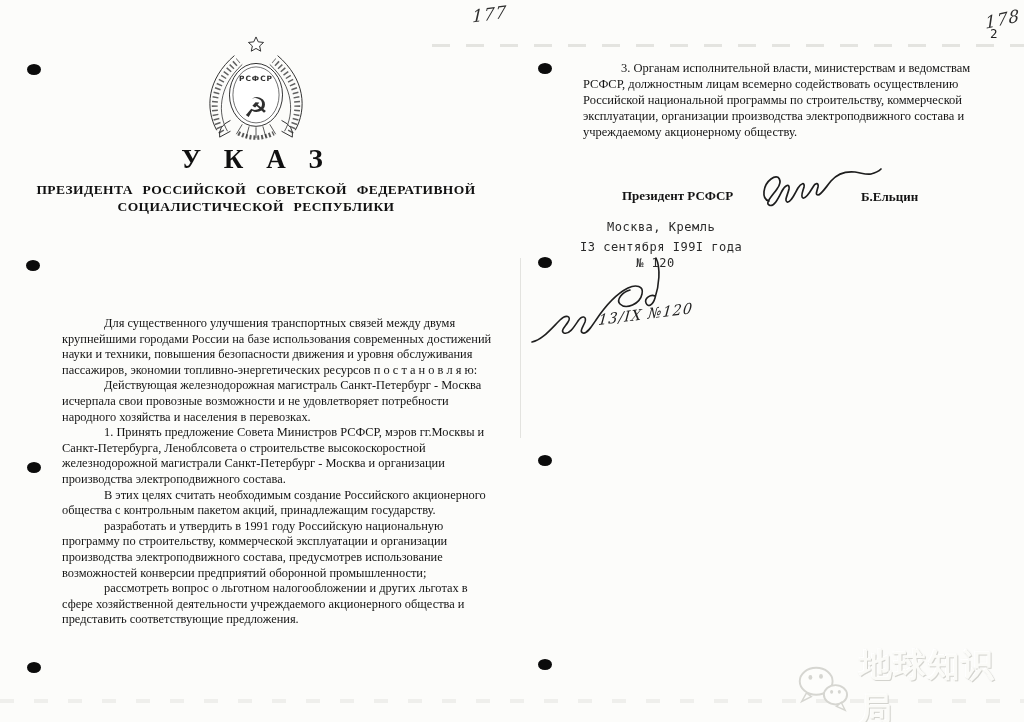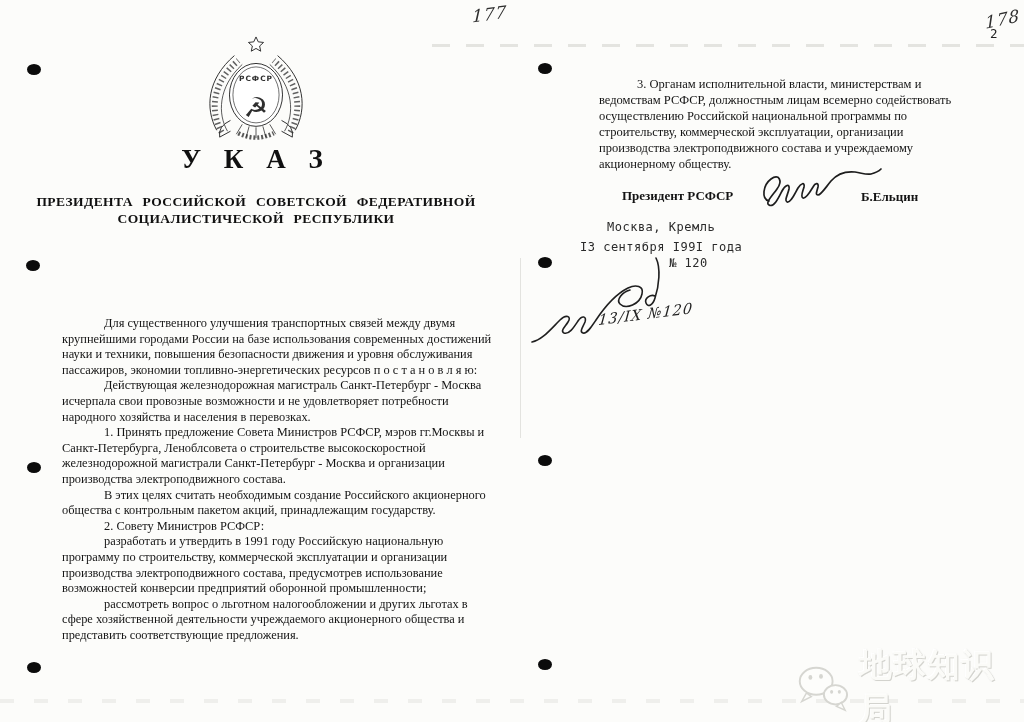--- a/index.html
+++ b/index.html
@@ -24,37 +24,36 @@
   }
   
   .title{
     position:absolute;left:0;top:144px;width:512px;text-align:center;
     font-weight:bold;font-size:27px;letter-spacing:8px;color:#101010;
   }
   .issuer{
     position:absolute;left:0;width:512px;text-align:center;
     font-weight:bold;font-size:13.5px;letter-spacing:0.4px;word-spacing:6px;
     color:#101010;
-    margin-top:12px;
   }
   .subject{
     position:absolute;left:142px;top:249px;width:300px;
     font-weight:bold;font-size:12.5px;line-height:14px;color:#101010;
   }
   .body-block{
     position:absolute;left:62px;top:316px;width:436px;
     font-size:12.4px;line-height:15.6px;color:#151515;
   }
   .body-block p{margin:0;text-indent:42px;}
   
   .p2-par{
     position:absolute;left:583px;top:60px;width:388px;
     font-size:12.5px;line-height:16.1px;color:#151515;
   }
-  .p2-par p{margin:16px;text-indent:38px;}
+  .p2-par p{margin:0;text-indent:38px;}
   .sig-title{position:absolute;left:622px;top:188px;font-weight:bold;font-size:13px;}
   .sig-name{position:absolute;left:861px;top:189px;font-weight:bold;font-size:13px;}
   .typew{
     position:absolute;font-family:"DejaVu Sans Mono", monospace;
     font-size:12px;letter-spacing:0.5px;color:#2a2a2a;
   }
   .hw-note{
     position:absolute;left:598px;top:306px;
     font-family:"DejaVu Serif", serif;font-style:italic;font-size:14.5px;
     color:#232323;transform:rotate(-7deg) skewX(-12deg);letter-spacing:1px;
@@ -122,21 +121,20 @@
   <div class="title">У К А З</div>
   <div class="issuer" style="top:182px;">ПРЕЗИДЕНТА РОССИЙСКОЙ СОВЕТСКОЙ ФЕДЕРАТИВНОЙ</div>
   <div class="issuer" style="top:199px;">СОЦИАЛИСТИЧЕСКОЙ РЕСПУБЛИКИ</div>
 
 
   <div class="body-block">
     <p>Для существенного улучшения транспортных связей между двумя крупнейшими городами России на базе использования современных достижений науки и техники, повышения безопасности движения и уровня обслуживания пассажиров, экономии топливно-энергетических ресурсов п о с т а н о в л я ю:</p>
     <p>Действующая железнодорожная магистраль Санкт-Петербург - Москва исчерпала свои провозные возможности и не удовлетворяет потребности народного хозяйства и населения в перевозках.</p>
     <p>1. Принять предложение Совета Министров РСФСР, мэров гг.Москвы и Санкт-Петербурга, Леноблсовета о строительстве высокоскоростной железнодорожной магистрали Санкт-Петербург - Москва и организации производства электроподвижного состава.</p>
     <p>В этих целях считать необходимым создание Российского акционерного общества с контрольным пакетом акций, принадлежащим государству.</p>
-    <p>2. Совету Министров РСФСР:</p>
     <p>разработать и утвердить в 1991 году Российскую национальную программу по строительству, коммерческой эксплуатации и организации производства электроподвижного состава, предусмотрев использование возможностей конверсии предприятий оборонной промышленности;</p>
     <p>рассмотреть вопрос о льготном налогообложении и других льготах в сфере хозяйственной деятельности учреждаемого акционерного общества и представить соответствующие предложения.</p>
   </div>
 
   <div class="dot" style="left:27px;top:64px;"></div>
   <div class="dot" style="left:26px;top:260px;"></div>
   <div class="dot" style="left:27px;top:462px;"></div>
   <div class="dot" style="left:27px;top:662px;"></div>
 
   <div class="p2-par">
@@ -148,21 +146,21 @@
   <div class="abs" style="left:755px;top:165px;">
     <svg width="132" height="46" viewBox="0 0 132 46">
       <path d="M14 36 c-8 -2 -6 -16 2 -22 c8 -6 12 2 6 10 c-5 7 -12 14 -8 16 c5 3 10 -8 13 -14 c3 -6 8 -8 7 -2 c-1 5 -5 12 -2 13 c4 1 8 -9 11 -14 c3 -5 7 -6 6 -1 c-1 4 -4 10 -1 11 c3 1 7 -6 10 -11 c2 -4 6 -5 5 0 c-1 4 -3 8 0 8 c3 0 8 -8 13 -14 c6 -7 14 -10 24 -9 c7 1 11 3 16 2 c4 -1 8 -3 10 -5" stroke="#1d1d1d" stroke-width="1.7" fill="none" stroke-linecap="round"></path>
     </svg>
   </div>
 
   <div class="sig-name">Б.Ельцин</div>
 
   <div class="typew" style="left:607px;top:220px;">Москва, Кремль</div>
   <div class="typew" style="left:580px;top:240px;">I3 сентября I99I года</div>
-  <div class="typew" style="left:636px;top:256px;margin-left:33px;">№ 120</div>
+  <div class="typew" style="left:636px;top:256px;">№ 120</div>
 
   <div class="abs" style="left:528px;top:254px;">
     <svg width="152" height="96" viewBox="0 0 152 96">
       <g stroke="#1f1f1f" stroke-width="1.6" fill="none" stroke-linecap="round">
         <path d="M4 88 c10 -2 18 -12 28 -22 c6 -6 12 -4 8 2 c-3 5 -8 9 -4 11 c5 2 10 -6 14 -12 c4 -6 9 -5 7 1 c-2 5 -6 10 -2 11 c4 1 9 -7 13 -13 c8 -12 20 -26 32 -32 c8 -4 16 -2 14 6 c-2 10 -16 16 -22 10 c-4 -4 2 -12 10 -14"></path>
         <path d="M128 4 c5 10 3 28 -1 40 c-2 7 -7 10 -9 5 c-2 -5 5 -9 9 -7"></path>
       </g>
     </svg>
   </div>
 

